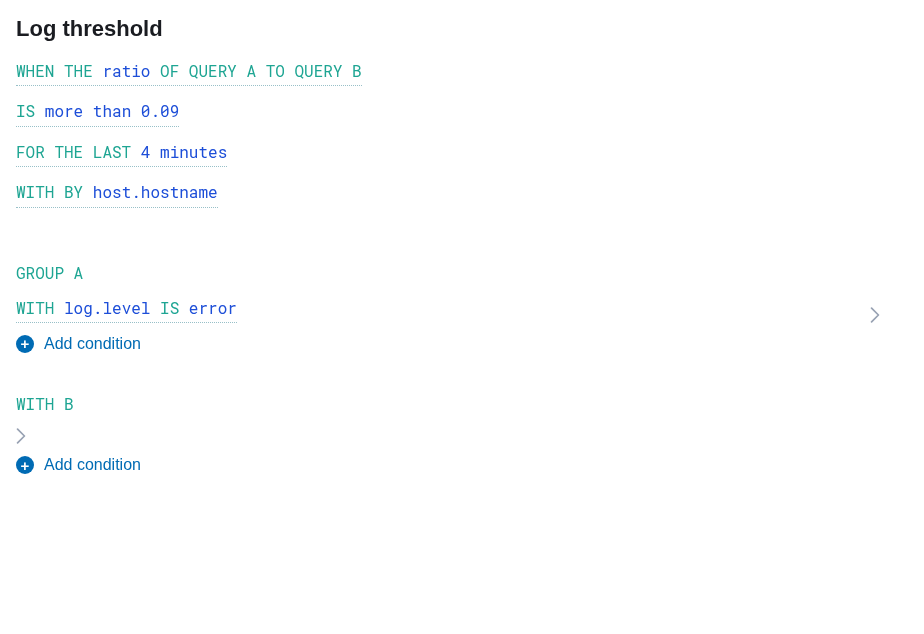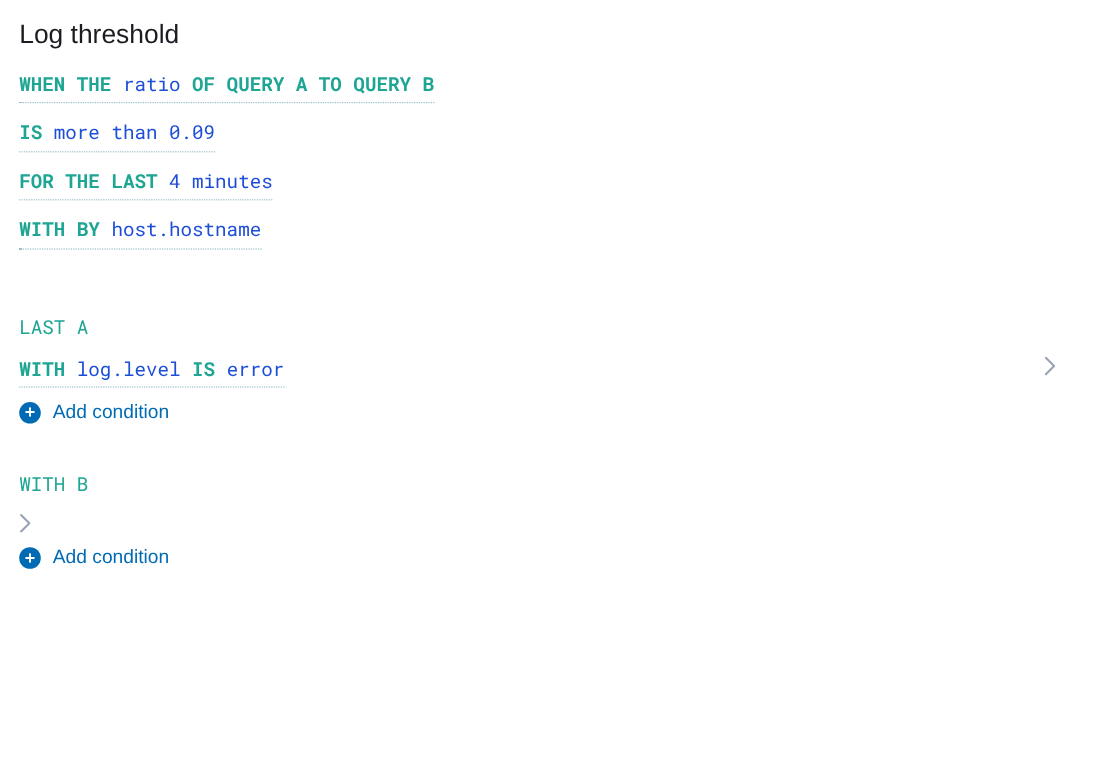--- a/index.html
+++ b/index.html
@@ -8,55 +8,55 @@
       box-sizing: border-box;
     }
     body {
       background: #fff;
       padding: 16px;
       font-family: -apple-system, BlinkMacSystemFont, "Segoe UI", Helvetica, Arial, sans-serif;
       width: 924px;
     }
     .title {
       font-size: 22px;
-      font-weight: 400;
+      font-weight: 700;
       color: #1a1c21;
       margin-bottom: 18px;
       font-family: -apple-system, BlinkMacSystemFont, "Segoe UI", Helvetica, Arial, sans-serif;
     }
     .mono {
       font-family: "Roboto Mono", "SFMono-Regular", Consolas, "Liberation Mono", Menlo, Courier, monospace;
       font-size: 16px;
       letter-spacing: 0px;
     }
     .expr-line {
       display: inline-block;
       border-bottom: 1px dotted #98c0c8;
       padding-bottom: 3px;
       margin-bottom: 14px;
       line-height: 1.4;
     }
     .kw {
       color: #1ea593;
-      font-weight: 700;
+      font-weight: 400;
     }
     .val {
       color: #1d4ed8;
     }
     .section-gap {
       height: 40px;
     }
     .query-label {
       color: #1ea593;
       font-size: 16px;
       margin-bottom: 14px;
     }
     .condition-row {
       display: flex;
-      align-items: flex-start;
+      align-items: flex-end;
       justify-content: space-between;
       width: 864px;
     }
     .add-condition {
       display: inline-flex;
       align-items: center;
       color: #006bb4;
       font-size: 16px;
       cursor: pointer;
       margin-top: 12px;
@@ -119,21 +119,21 @@
 
 <div>
   <span class="mono expr-line">
     <span class="kw">WITH BY</span>
     <span class="val">host.hostname</span>
   </span>
 </div>
 
 <div class="section-gap"></div>
 
-<div class="mono query-label">LAST A</div>
+<div class="mono query-label">GROUP A</div>
 
 <div class="condition-row">
   <span class="mono expr-line" style="margin-bottom:0;">
     <span class="kw">WITH</span>
     <span class="val">log.level</span>
     <span class="kw">IS</span>
     <span class="val">error</span>
   </span>
   <span class="chevron">
     <svg viewBox="0 0 8 14" fill="none">

